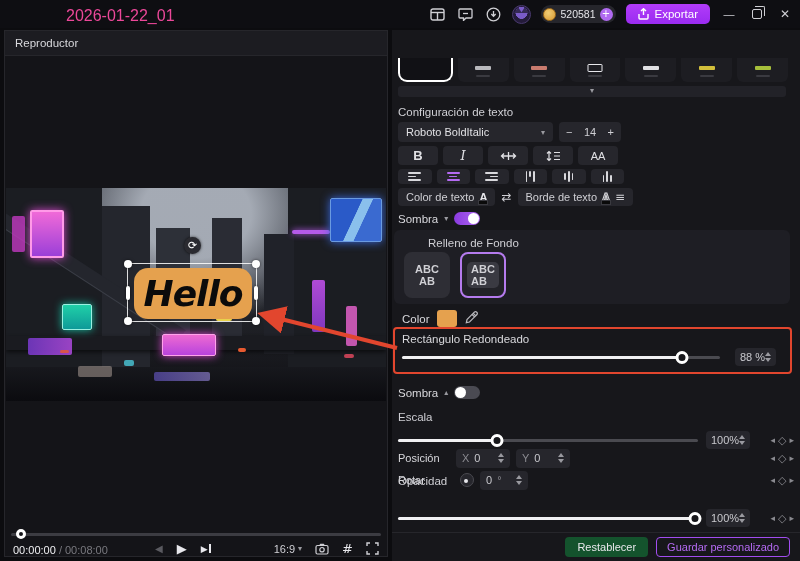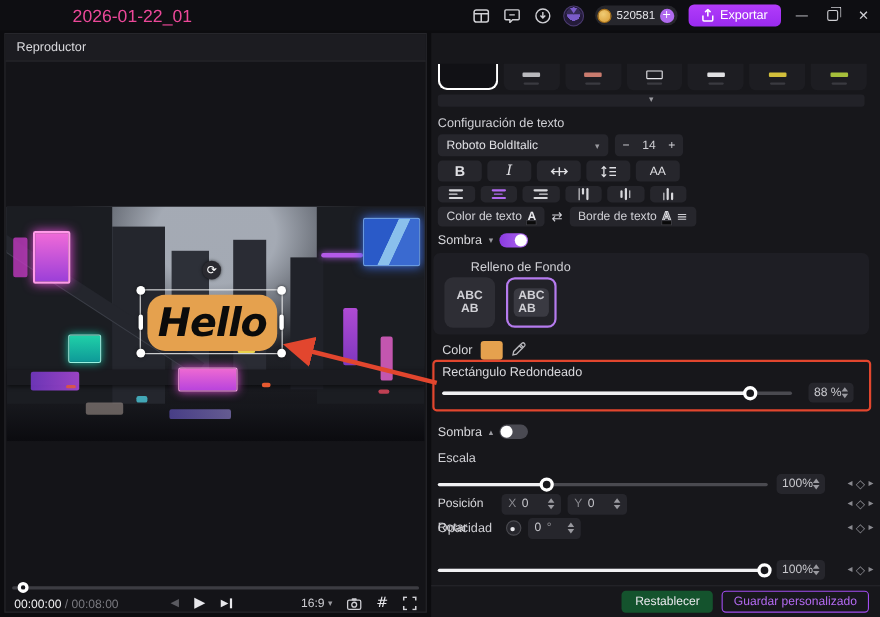--- a/index.html
+++ b/index.html
@@ -209,21 +209,21 @@
       <div class="sign" style="left:340px;top:118px;width:11px;height:40px;background:#e060c8;opacity:.85;"></div>
       <div class="sign" style="left:72px;top:178px;width:34px;height:11px;background:#b8a8a0;opacity:.5;"></div>
       <div class="sign" style="left:148px;top:184px;width:56px;height:9px;background:linear-gradient(90deg,#6a5ad0,#9a8ae0);opacity:.6;"></div>
       <div class="sign" style="left:118px;top:172px;width:10px;height:6px;background:#4ac8d8;opacity:.8;"></div>
       <div class="sign" style="left:232px;top:160px;width:8px;height:4px;background:#e85a30;"></div>
       <div class="sign" style="left:54px;top:162px;width:9px;height:3px;background:#e85a30;opacity:.8;"></div>
       <div class="sign" style="left:338px;top:166px;width:10px;height:4px;background:#e84a60;opacity:.8;"></div>
 
       <span class="rotate-handle glyph">⟳</span>
       <div class="sel-box">
-        <div class="hello-chip" style="background: rgb(229, 161, 78);">
+        <div class="hello-chip" style="background: rgb(229, 161, 78); border-radius: 14px;">
           <span class="hello-text">Hello</span>
         </div>
         <span class="handle" style="left:-4px;top:-4px;"></span>
         <span class="handle" style="right:-4px;top:-4px;"></span>
         <span class="handle" style="left:-4px;bottom:-4px;"></span>
         <span class="handle" style="right:-4px;bottom:-4px;"></span>
         <span class="handle-bar" style="left:-2px;top:22px;"></span>
         <span class="handle-bar" style="right:-2px;top:22px;"></span>
       </div>
     </div>

